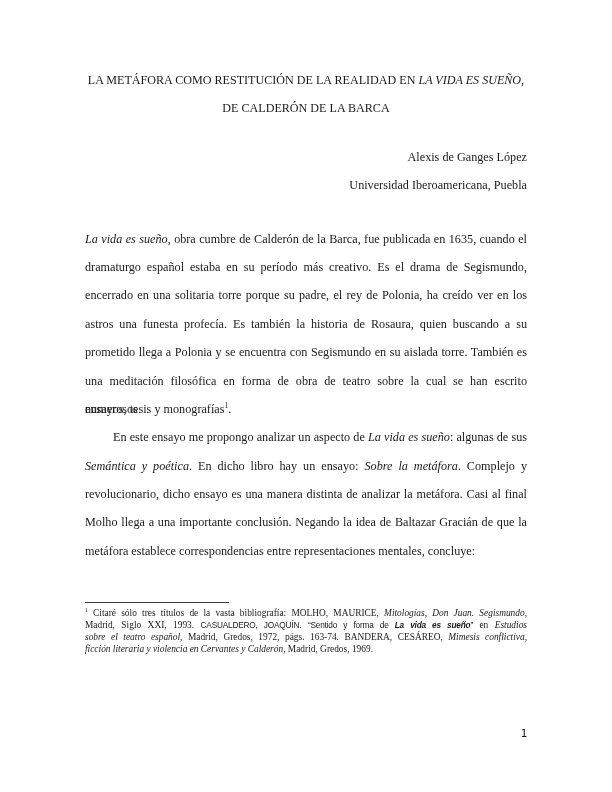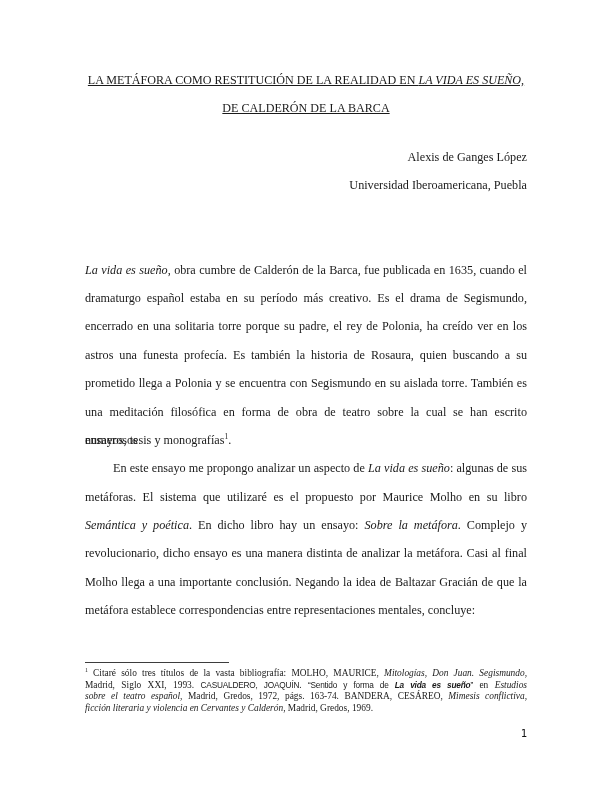--- a/index.html
+++ b/index.html
@@ -27,35 +27,34 @@
     height: 28.4px;
     line-height: 28.4px;
     text-align: justify;
     text-align-last: justify;
     font-size: 12.2px;
   }
   .ln-center {
     text-align: left;
     text-align-last: center;
     white-space: nowrap;
-    text-decoration: underline;
   }
   .ln-right {
     text-align: center;
     text-align-last: right;
     white-space: nowrap;
   }
   .ln-last {
     text-align: justify;
     text-align-last: left;
   }
   .title-block { margin-top: 66px; }
   .title-block .ln { font-size: 12.1px; }
   .author-block { margin-top: 20px; }
-  .body-block { margin-top: 56px; }
+  .body-block { margin-top: 25px; }
   .footnote-sep {
     margin-top: 37px;
     width: 144px;
     height: 0;
     border-top: 1.6px solid #3d3d3d;
   }
   .footnote-block { margin-top: 5px; }
   .footnote-block .ln {
     height: 11.9px;
     line-height: 11.9px;
@@ -112,21 +111,20 @@
           <div class="ln"><span class="s-i">La vida es sueño</span><span class="s-n">, obra cumbre de Calderón de la Barca, fue publicada en 1635, cuando el</span></div>
           <div class="ln"><span class="s-n">dramaturgo español estaba en su período más creativo. Es el drama de Segismundo,</span></div>
           <div class="ln"><span class="s-n">encerrado en una solitaria torre porque su padre, el rey de Polonia, ha creído ver en los</span></div>
           <div class="ln"><span class="s-n">astros una funesta profecía. Es también la historia de Rosaura, quien buscando a su</span></div>
           <div class="ln"><span class="s-n">prometido llega a Polonia y se encuentra con Segismundo en su aislada torre. También es</span></div>
           <div class="ln"><span class="s-n">una meditación filosófica en forma de obra de teatro sobre la cual se han escrito numerosos</span></div>
           <div class="ln ln-last"><span class="s-n">ensayos, tesis y monografías</span><span class="s-sup">1</span><span class="s-n">.</span></div>
         </div>
       <div>
           <div class="ln" style="text-indent: 28px;"><span class="s-n">En este ensayo me propongo analizar un aspecto de </span><span class="s-i">La vida es sueño</span><span class="s-n">: algunas de sus</span></div>
-          <div class="ln"><span class="s-n">metáforas. El sistema que utilizaré es el propuesto por Maurice Molho en su libro</span></div>
           <div class="ln"><span class="s-i">Semántica y poética</span><span class="s-n">. En dicho libro hay un ensayo: </span><span class="s-i">Sobre la metáfora</span><span class="s-n">. Complejo y</span></div>
           <div class="ln"><span class="s-n">revolucionario, dicho ensayo es una manera distinta de analizar la metáfora. Casi al final</span></div>
           <div class="ln"><span class="s-n">Molho llega a una importante conclusión. Negando la idea de Baltazar Gracián de que la</span></div>
           <div class="ln ln-last"><span class="s-n">metáfora establece correspondencias entre representaciones mentales, concluye:</span></div>
         </div>
     </div>
 
     <div class="footnote-sep"></div>
 
     <div class="footnote-block">

